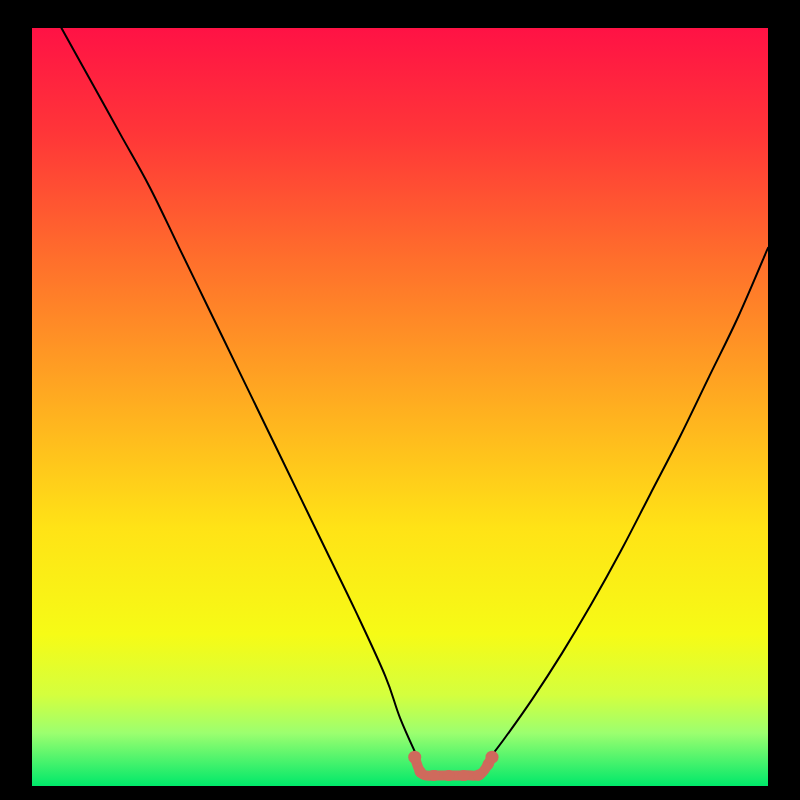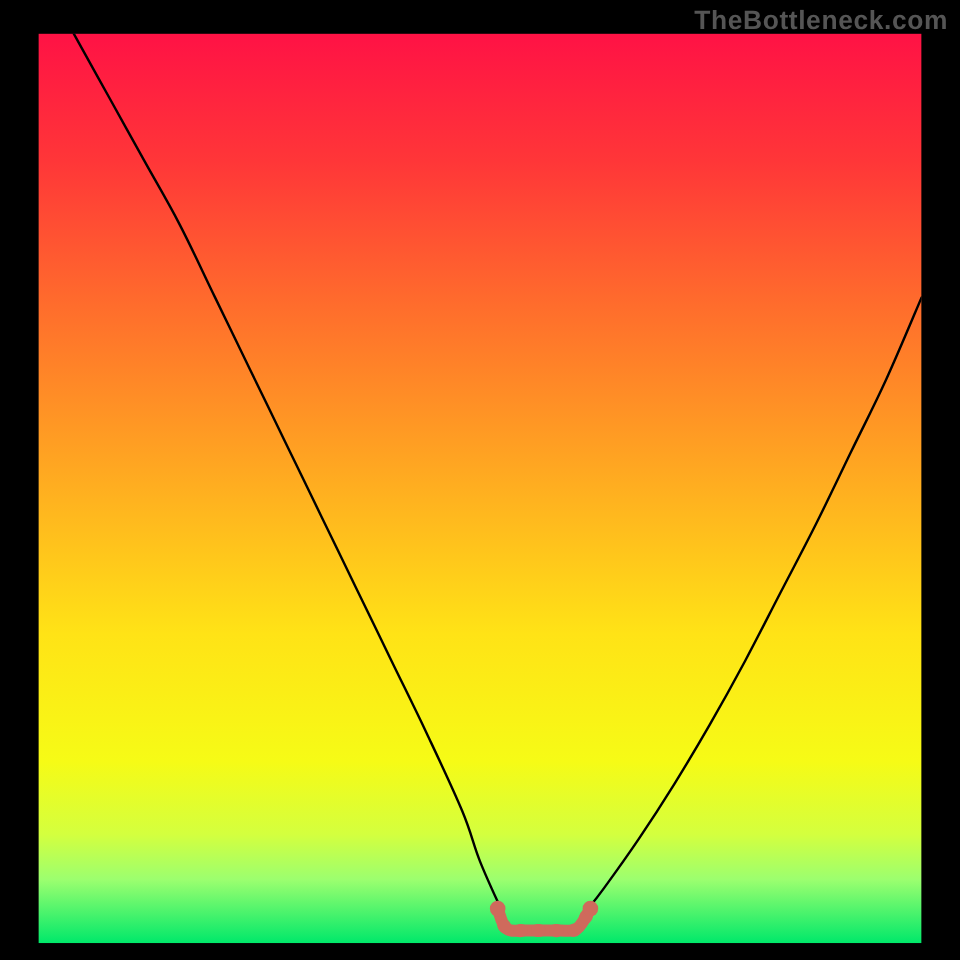--- a/index.html
+++ b/index.html
@@ -36,21 +36,20 @@
   }
   svg {
     display: block;
   }
 </style>
 </head>
 <body>
 
 <div class="frame">
 
-  <div class="watermark">TheBottleneck.com</div>
 
   <div class="plot-wrap">
     <svg id="plot-svg" width="736" height="758" viewBox="0 0 736 758" preserveAspectRatio="none">
       <defs>
         <linearGradient id="bg-grad" x1="0" y1="0" x2="0" y2="1">
             <stop offset="0%" stop-color="#ff1245"></stop>
             <stop offset="14%" stop-color="#ff3638"></stop>
             <stop offset="30%" stop-color="#ff6d2c"></stop>
             <stop offset="48%" stop-color="#ffa821"></stop>
             <stop offset="66%" stop-color="#ffe316"></stop>

